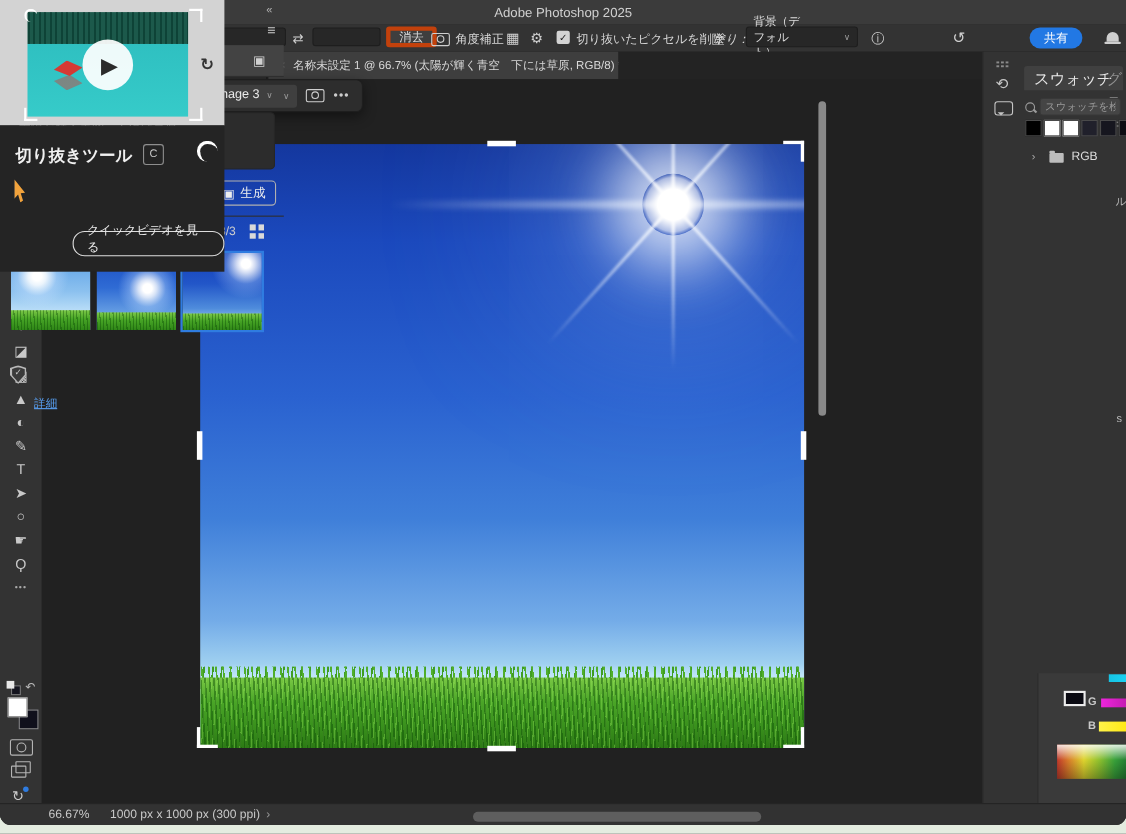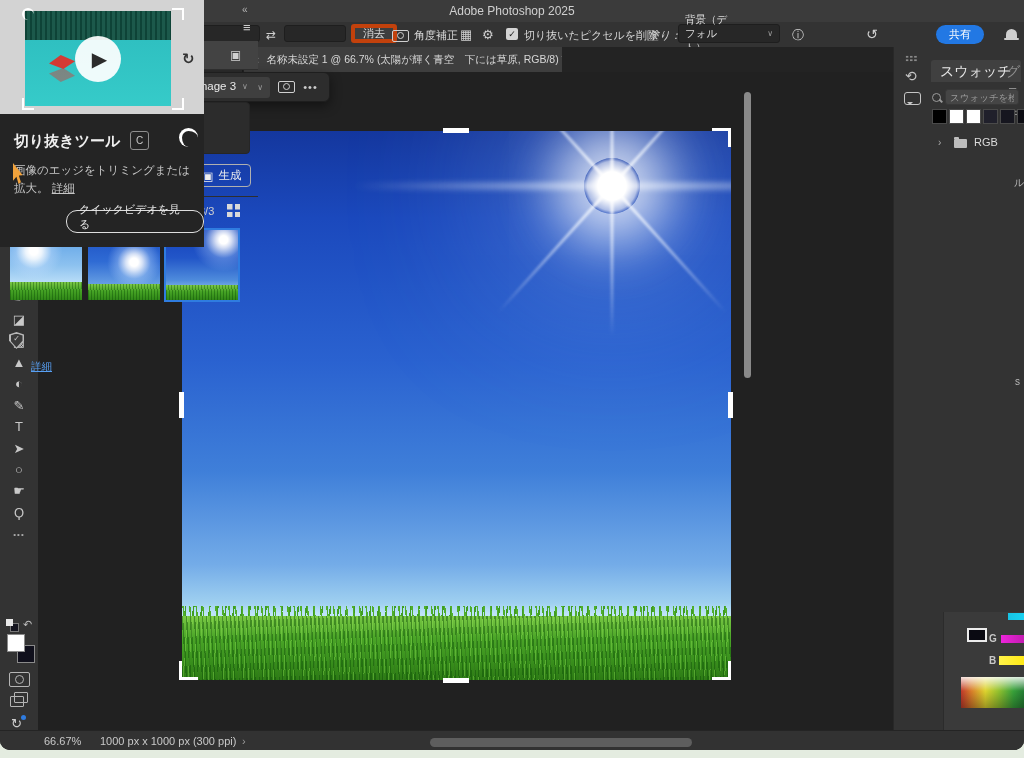--- a/index.html
+++ b/index.html
@@ -459,24 +459,20 @@
       </div>
       <div class="bk tl abs" style="left:22px;top:8px;" data-name="demo-crop-handle"></div>
       <div class="bk tr abs" style="left:172px;top:8px;" data-name="demo-crop-handle"></div>
       <div class="bk bl abs" style="left:22px;top:98px;" data-name="demo-crop-handle"></div>
       <div class="bk br abs" style="left:172px;top:98px;" data-name="demo-crop-handle"></div>
       <span class="rotcur abs" data-name="rotate-cursor-icon">↻</span>
     </div>
     <div id="tip-body" class="abs" data-name="tooltip-body">
       <span id="tip-title" class="abs" data-name="tooltip-title">切り抜きツール</span>
       <span class="kbd abs" data-name="shortcut-key-badge">C</span>
-      <div id="tip-desc" class="abs" data-name="tooltip-description">
-        <span>画像のエッジをトリミングまたは拡大。</span>
-        <a href="#" data-name="tooltip-details-link">詳細</a>
-      </div>
       <div id="tip-btn" class="abs" data-name="quick-video-button">
         <span>クイックビデオを見る</span>
       </div>
     </div>
   </div>
 
   <div id="statusbar" class="abs" data-name="status-bar">
     <span class="sb abs" style="left:44px;" data-name="zoom-level-field">66.67%</span>
     <span class="sb abs" style="left:100px;" data-name="document-dimensions">1000 px x 1000 px (300 ppi)</span>
     <span class="sb abs" style="left:242px;color:#9a9a9a;" data-name="status-chevron-icon">›</span>

